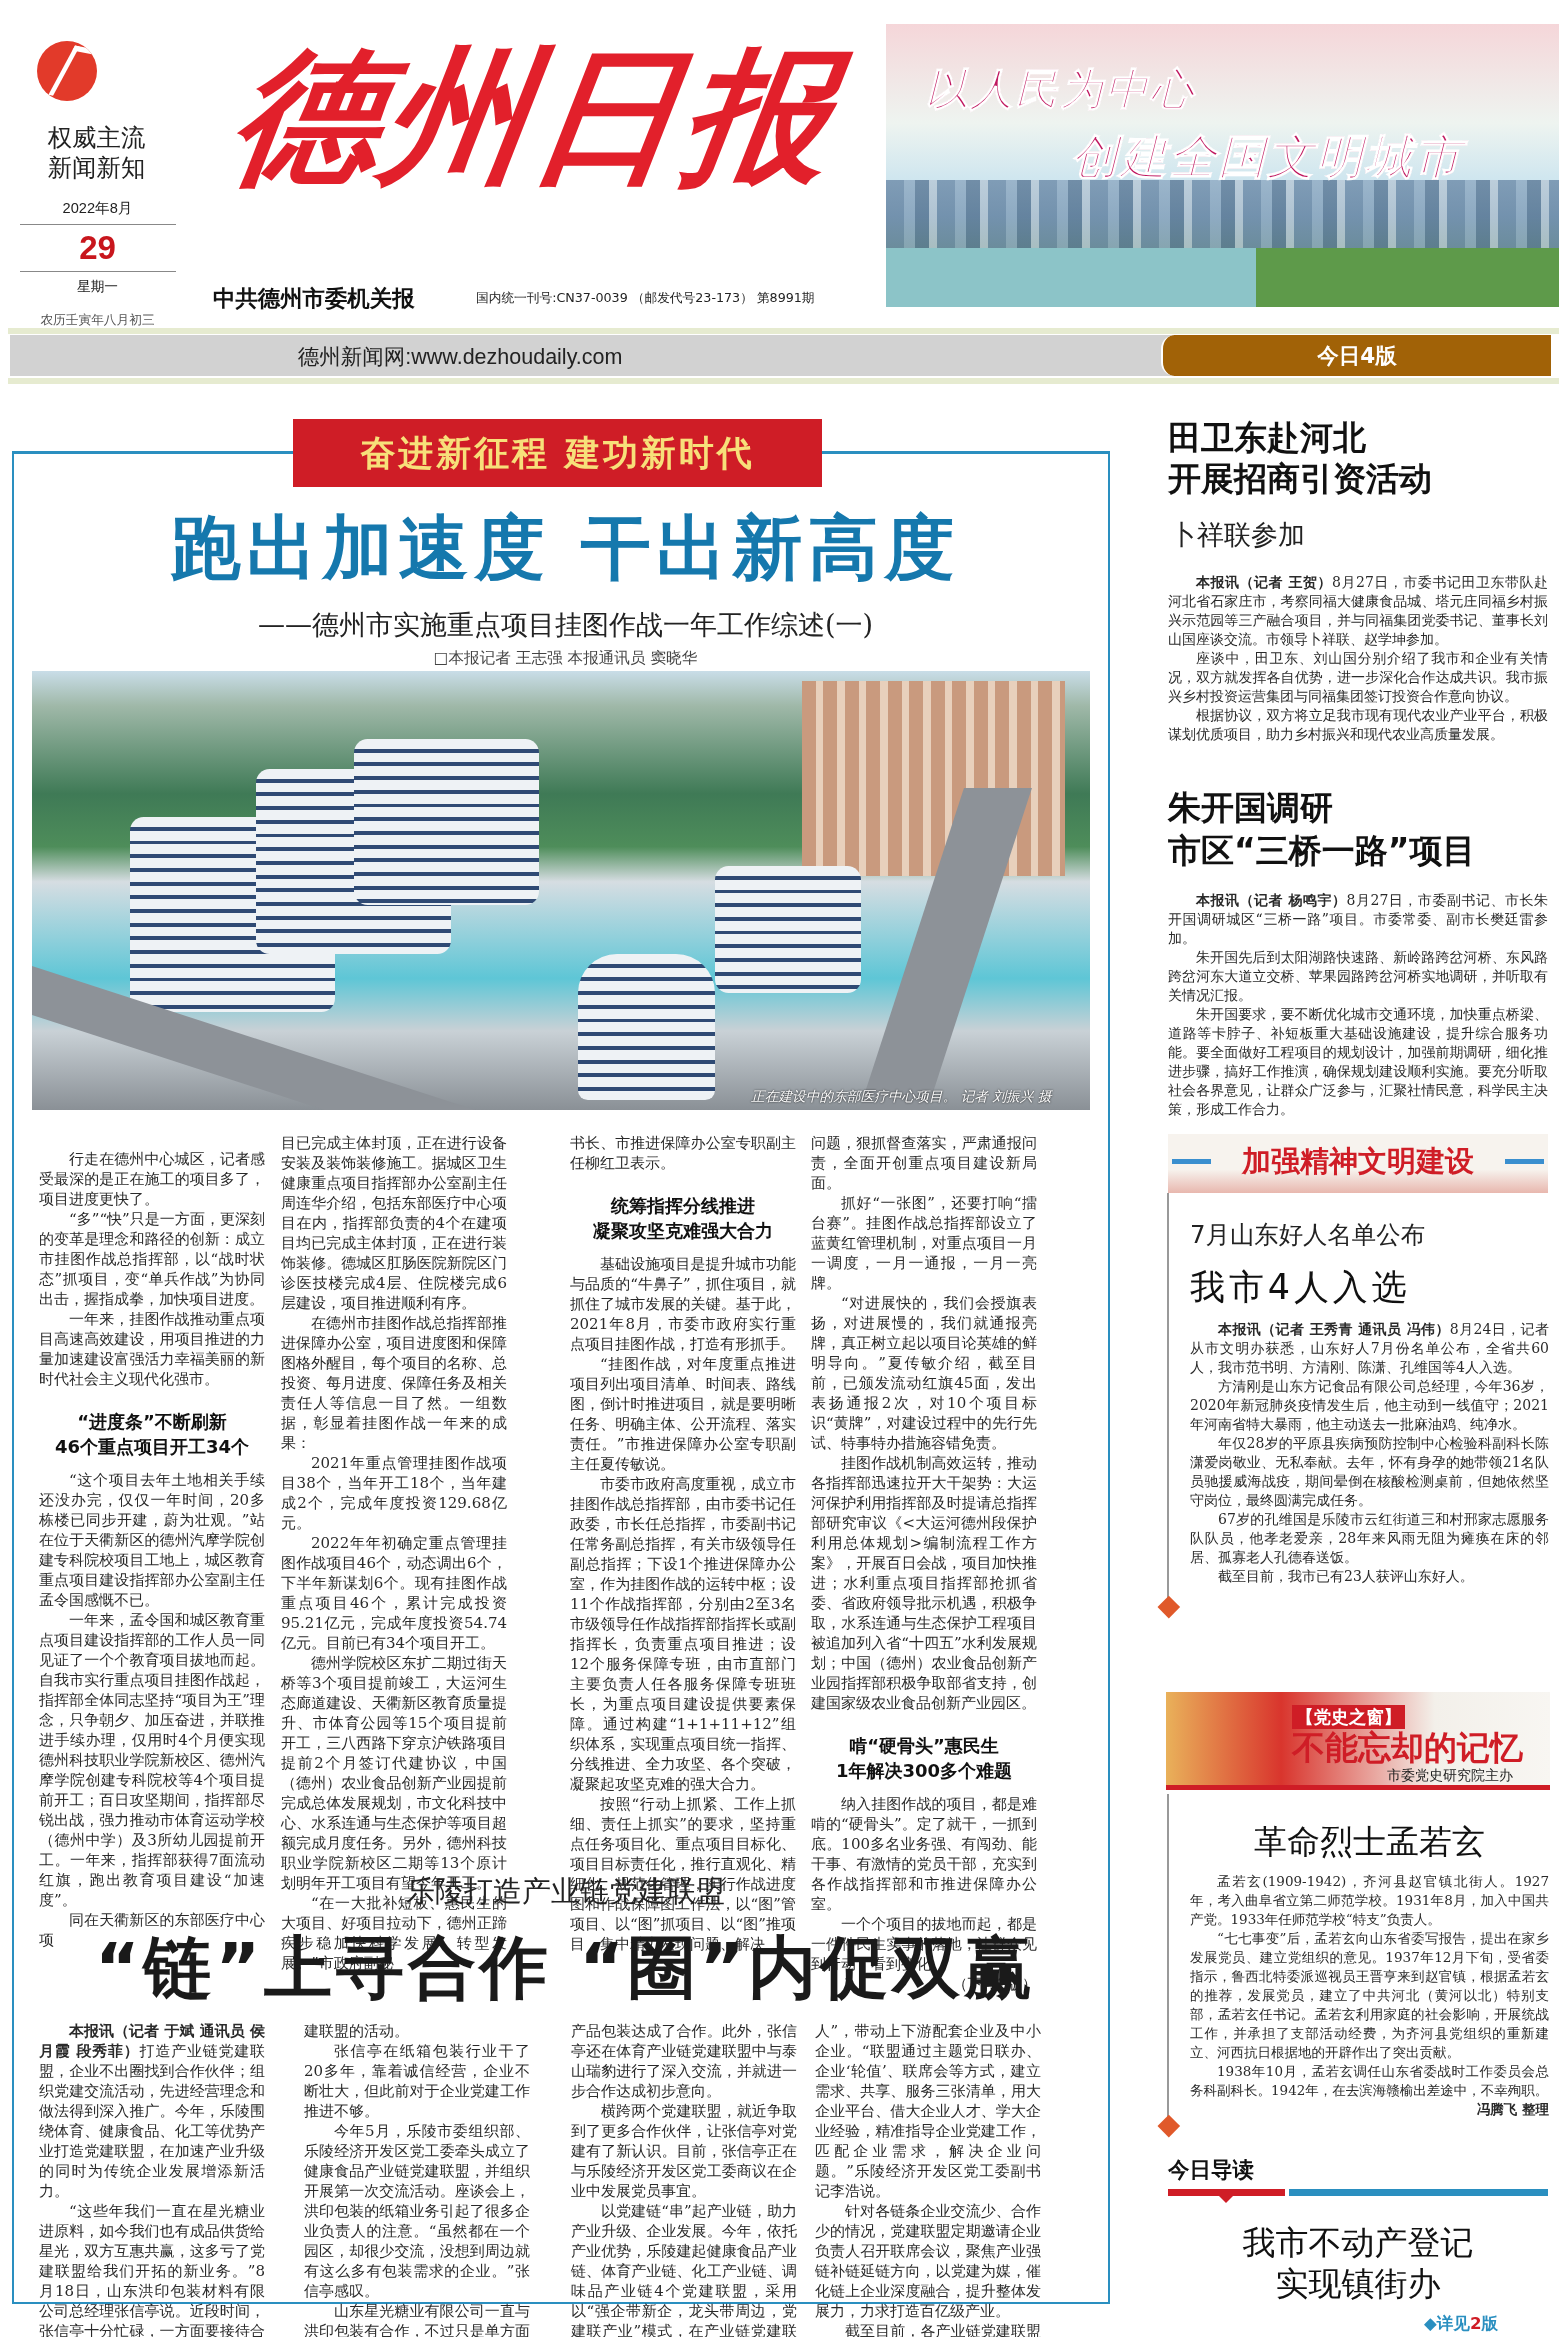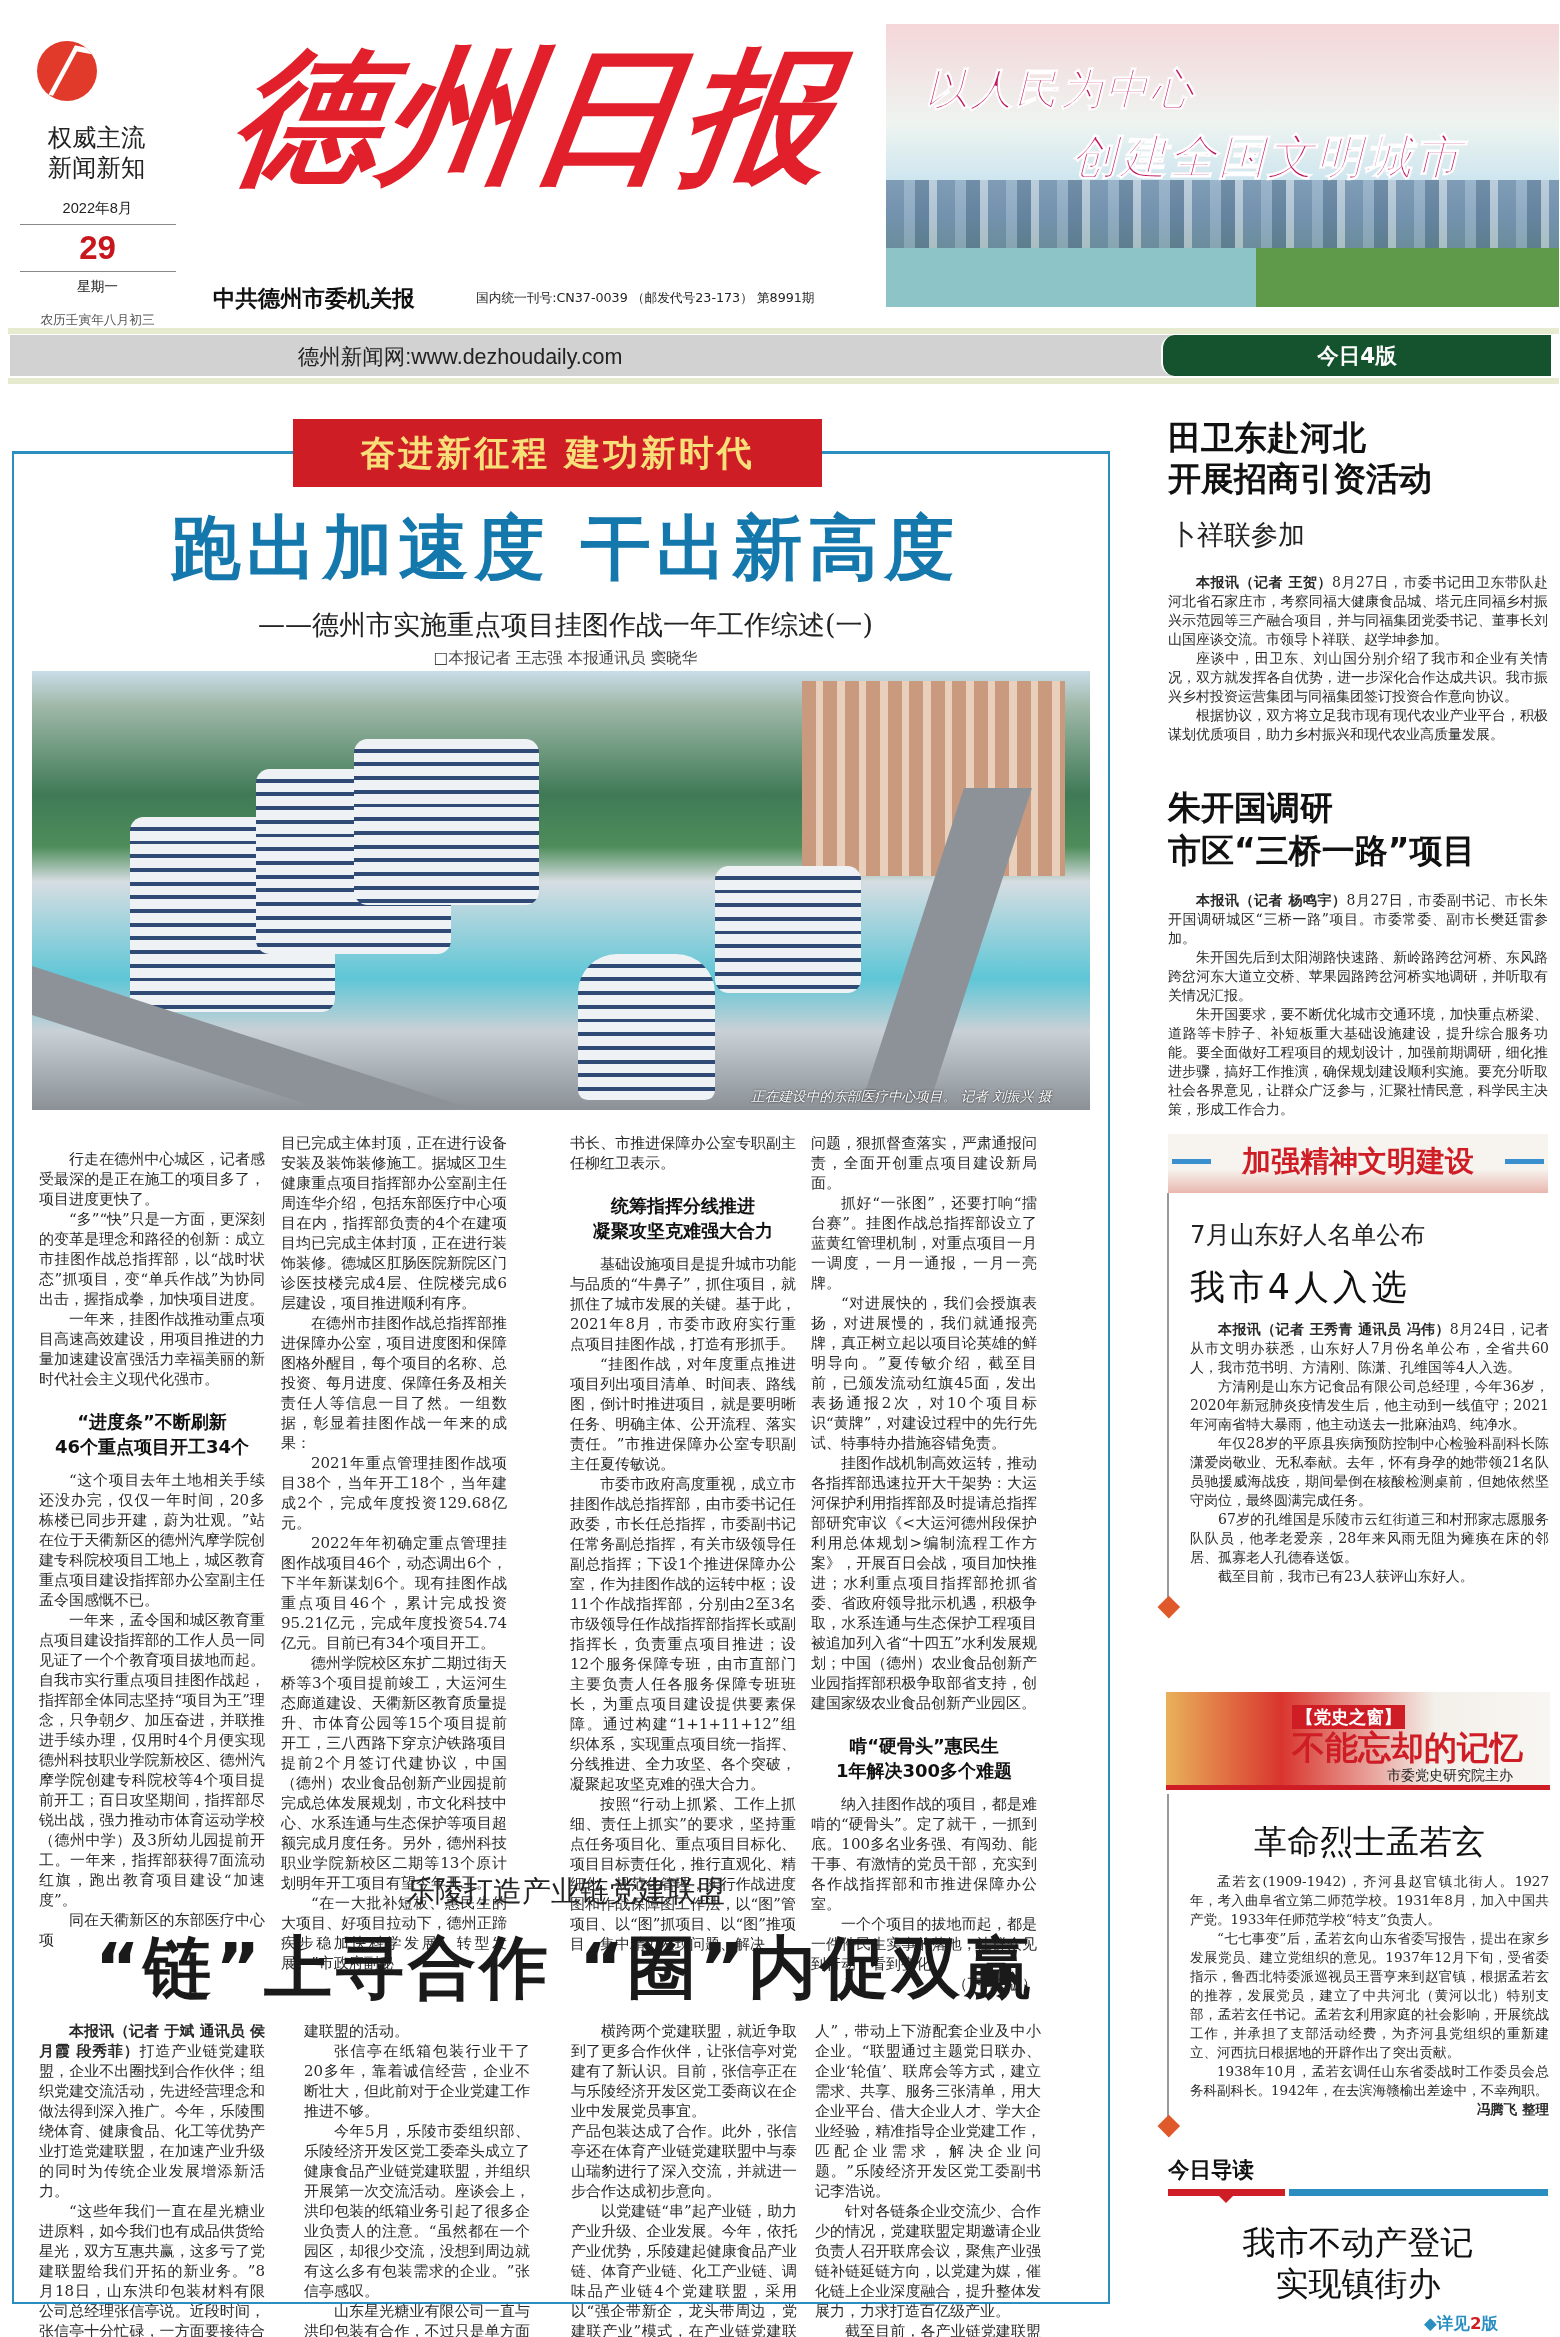--- a/index.html
+++ b/index.html
@@ -18,21 +18,21 @@
   .organ { left: 213px; top: 283px; font-size: 22.4px; font-weight: bold; color: #111; }
   .issn { left: 476px; top: 290px; font-size: 12.7px; color: #222; font-family: "DejaVu Sans", sans-serif; }
   .banner { left: 886px; top: 24.4px; width: 673px; height: 283px; background: linear-gradient(180deg, #f5d6d9 0%, #eef4f0 35%, #cfe6ef 55%, #8fb1c4 68%, #5f8f55 82%, #8ec3c9 100%); overflow: hidden; }
   .banner .b1 { position: absolute; left: 39px; top: 37px; font-family: "DejaVu Sans", sans-serif; font-weight: bold; font-style: italic; font-size: 43px; color: #c01860; -webkit-text-stroke: 1px #fff; letter-spacing: 2px; }
   .banner .b2 { position: absolute; left: 185px; top: 102px; font-family: "DejaVu Sans", sans-serif; font-weight: bold; font-style: italic; font-size: 47px; color: #c01860; -webkit-text-stroke: 1px #fff; letter-spacing: 2px; }
   .banner .sky { position: absolute; left: 0; bottom: 59px; width: 100%; height: 68px; background: repeating-linear-gradient(90deg, #6c8aa8 0 17.6px, #8ea9c2 17.6px 29px, #5a7896 29px 43px, #b8c8d6 43px 51px); opacity: .8; }
   .banner .lake { position: absolute; left: 0; bottom: 0; width: 55%; height: 59px; background: #8cc4c8; }
   .banner .green { position: absolute; right: 0; bottom: 0; width: 45%; height: 59px; background: #5e9a4a; }
   .nav-site { left: 9.8px; top: 335px; width: 1541px; height: 41px; background: #d2d2d2; border-radius: 0 17.6px 17.6px 0; }
   .nav-site span { position: absolute; left: 288px; top: 6.8px; font-family: "Liberation Sans", sans-serif; font-size: 21.5px; color: #222; }
-  .nav-today { left: 1161px; top: 335px; width: 390px; height: 41px; background: #14532d; border-left: 2.9px solid #fff; border-radius: 13.7px 0 0 13.7px; color: #fff; text-align: center; font-family: "DejaVu Sans", sans-serif; font-weight: bold; font-size: 21.5px; line-height: 41px; }
+  .nav-today { left: 1161px; top: 335px; width: 390px; height: 41px; background: #a16207; border-left: 2.9px solid #fff; border-radius: 13.7px 0 0 13.7px; color: #fff; text-align: center; font-family: "DejaVu Sans", sans-serif; font-weight: bold; font-size: 21.5px; line-height: 41px; }
   
   .feature { left: 11.7px; top: 451px; width: 1098px; height: 1853px; border: 2.9px solid #2a8fc0; border-top: none; }
   .feature-top-l { left: 11.7px; top: 451px; width: 283px; height: 2.9px; background: #2a8fc0; }
   .feature-top-r { left: 821px; top: 451px; width: 289px; height: 2.9px; background: #2a8fc0; }
   .kicker { left: 293px; top: 419px; width: 529px; height: 68px; background: #cf1d26; color: #f7e07a; font-family: "DejaVu Sans", sans-serif; font-weight: bold; font-size: 35px; text-align: center; line-height: 68px; letter-spacing: 2.9px; }
   .headline { left: 29px; top: 502px; width: 1073px; text-align: center; font-family: "DejaVu Sans", sans-serif; font-weight: bold; font-size: 70px; color: #1578ad; letter-spacing: 5.9px; }
   .subhead { left: 29px; top: 607px; width: 1073px; text-align: center; font-size: 27px; color: #222; }
   .byline { left: 29px; top: 648px; width: 1073px; text-align: center; font-size: 15.6px; color: #444; }
   .photo { left: 32px; top: 671px; width: 1058px; height: 439px; background: linear-gradient(180deg, #c9dde8 0%, #9fb8a8 8%, #3f7a56 28%, #4e8d5a 40%, #d6dde2 48%, #5ec6d6 70%, #c9d1d6 82%, #8a9096 100%); overflow: hidden; }
   .photo .bldg { position: absolute; background: repeating-linear-gradient(180deg, #eef2f5 0 9.8px, #2f4a74 9.8px 13.7px); border-radius: 13.7px; }
@@ -162,22 +162,22 @@
   <p><span class="lead-b">本报讯（记者 于斌 通讯员 侯月霞 段秀菲）</span><span>打造产业链党建联盟，企业不出圈找到合作伙伴；组织党建交流活动，先进经营理念和做法得到深入推广。今年，乐陵围绕体育、健康食品、化工等优势产业打造党建联盟，在加速产业升级的同时为传统企业发展增添新活力。</span></p>
   <p>“这些年我们一直在星光糖业进原料，如今我们也有成品供货给星光，双方互惠共赢，这多亏了党建联盟给我们开拓的新业务。”8月18日，山东洪印包装材料有限公司总经理张信亭说。近段时间，张信亭十分忙碌，一方面要接待合作伙伴、签合同，另一方面要参加体育产业链和健康食品产业链两个党</p>
 </div>
 <div class="col" style="left:304px;top:2021px;width:226px;">
   <p style="text-indent:0">建联盟的活动。</p>
   <p>张信亭在纸箱包装行业干了20多年，靠着诚信经营，企业不断壮大，但此前对于企业党建工作推进不够。</p>
   <p>今年5月，乐陵市委组织部、乐陵经济开发区党工委牵头成立了健康食品产业链党建联盟，并组织开展第一次交流活动。座谈会上，洪印包装的纸箱业务引起了很多企业负责人的注意。“虽然都在一个园区，却很少交流，没想到周边就有这么多有包装需求的企业。”张信亭感叹。</p>
   <p>山东星光糖业有限公司一直与洪印包装有合作，不过只是单方面供应原料，今年，星光对产品进行升级，推出礼盒产品。会后，他们立刻与张信亭就新</p>
 </div>
 <div class="col" style="left:571px;top:2021px;width:226px;">
+  <p style="text-indent:0">产品包装达成了合作。此外，张信亭还在体育产业链党建联盟中与泰山瑞豹进行了深入交流，并就进一步合作达成初步意向。</p>
   <p>横跨两个党建联盟，就近争取到了更多合作伙伴，让张信亭对党建有了新认识。目前，张信亭正在与乐陵经济开发区党工委商议在企业中发展党员事宜。</p>
-  <p style="text-indent:0">产品包装达成了合作。此外，张信亭还在体育产业链党建联盟中与泰山瑞豹进行了深入交流，并就进一步合作达成初步意向。</p>
   <p>以党建链“串”起产业链，助力产业升级、企业发展。今年，依托产业优势，乐陵建起健康食品产业链、体育产业链、化工产业链、调味品产业链4个党建联盟，采用以“强企带新企，龙头带周边，党建联产业”模式，在产业链党建联盟中明确联盟“召集</p>
 </div>
 <div class="col" style="left:815px;top:2021px;width:226px;">
   <p style="text-indent:0">人”，带动上下游配套企业及中小企业。“联盟通过主题党日联办、企业‘轮值’、联席会等方式，建立需求、共享、服务三张清单，用大企业平台、借大企业人才、学大企业经验，精准指导企业党建工作，匹配企业需求，解决企业问题。”乐陵经济开发区党工委副书记李浩说。</p>
   <p>针对各链条企业交流少、合作少的情况，党建联盟定期邀请企业负责人召开联席会议，聚焦产业强链补链延链方向，以党建为媒，催化链上企业深度融合，提升整体发展力，力求打造百亿级产业。</p>
   <p>截至目前，各产业链党建联盟共覆盖当地企业近百家。</p>
 </div>
 
 <div class="abs rc-title" style="left:1168px;top:417px;font-size:33px;line-height:41px;">
   <div>田卫东赴河北</div>

